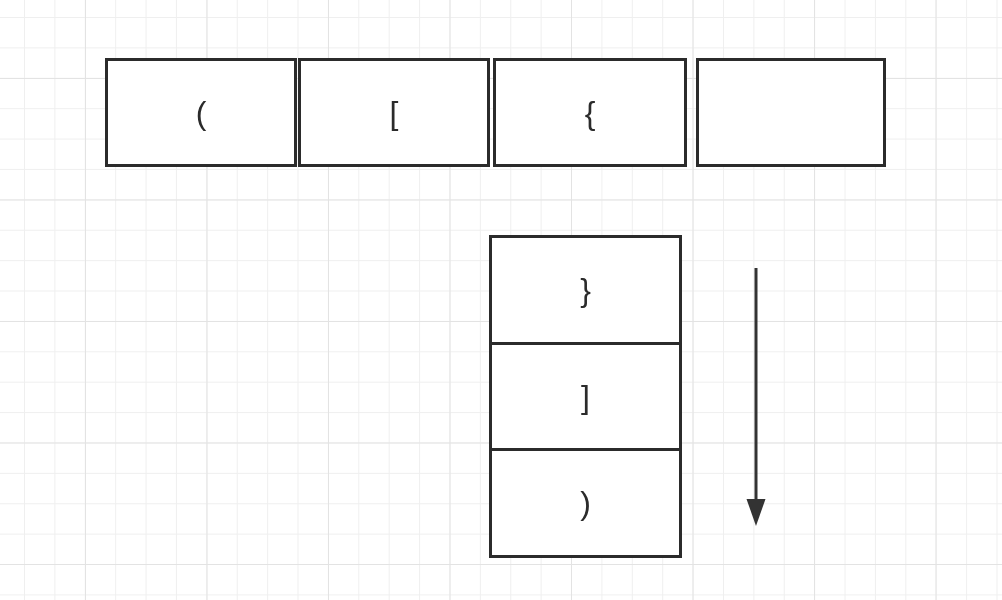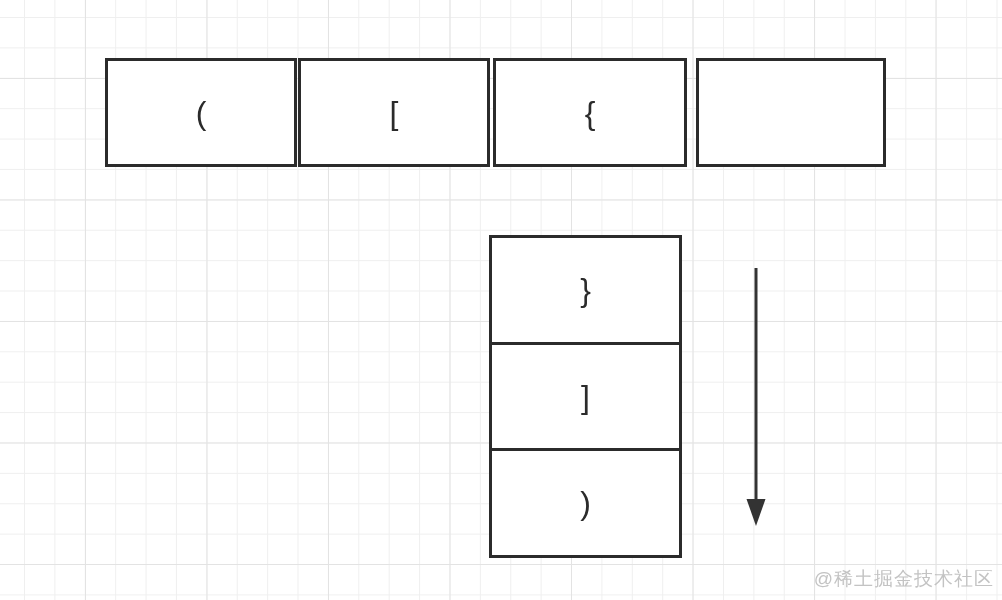--- a/index.html
+++ b/index.html
@@ -130,15 +130,14 @@
     </div>
   </div>
 
   <div class="arrow-wrap">
     <svg width="32" height="264" viewBox="0 0 32 264" xmlns="http://www.w3.org/2000/svg">
       <line x1="16" y1="3" x2="16" y2="238" stroke="#333333" stroke-width="3"></line>
       <polygon points="16,261 6.5,234 25.5,234" fill="#333333"></polygon>
     </svg>
   </div>
 
-  <div class="watermark">@稀土掘金技术社区</div>
 
 </div>
 
 </body></html>

